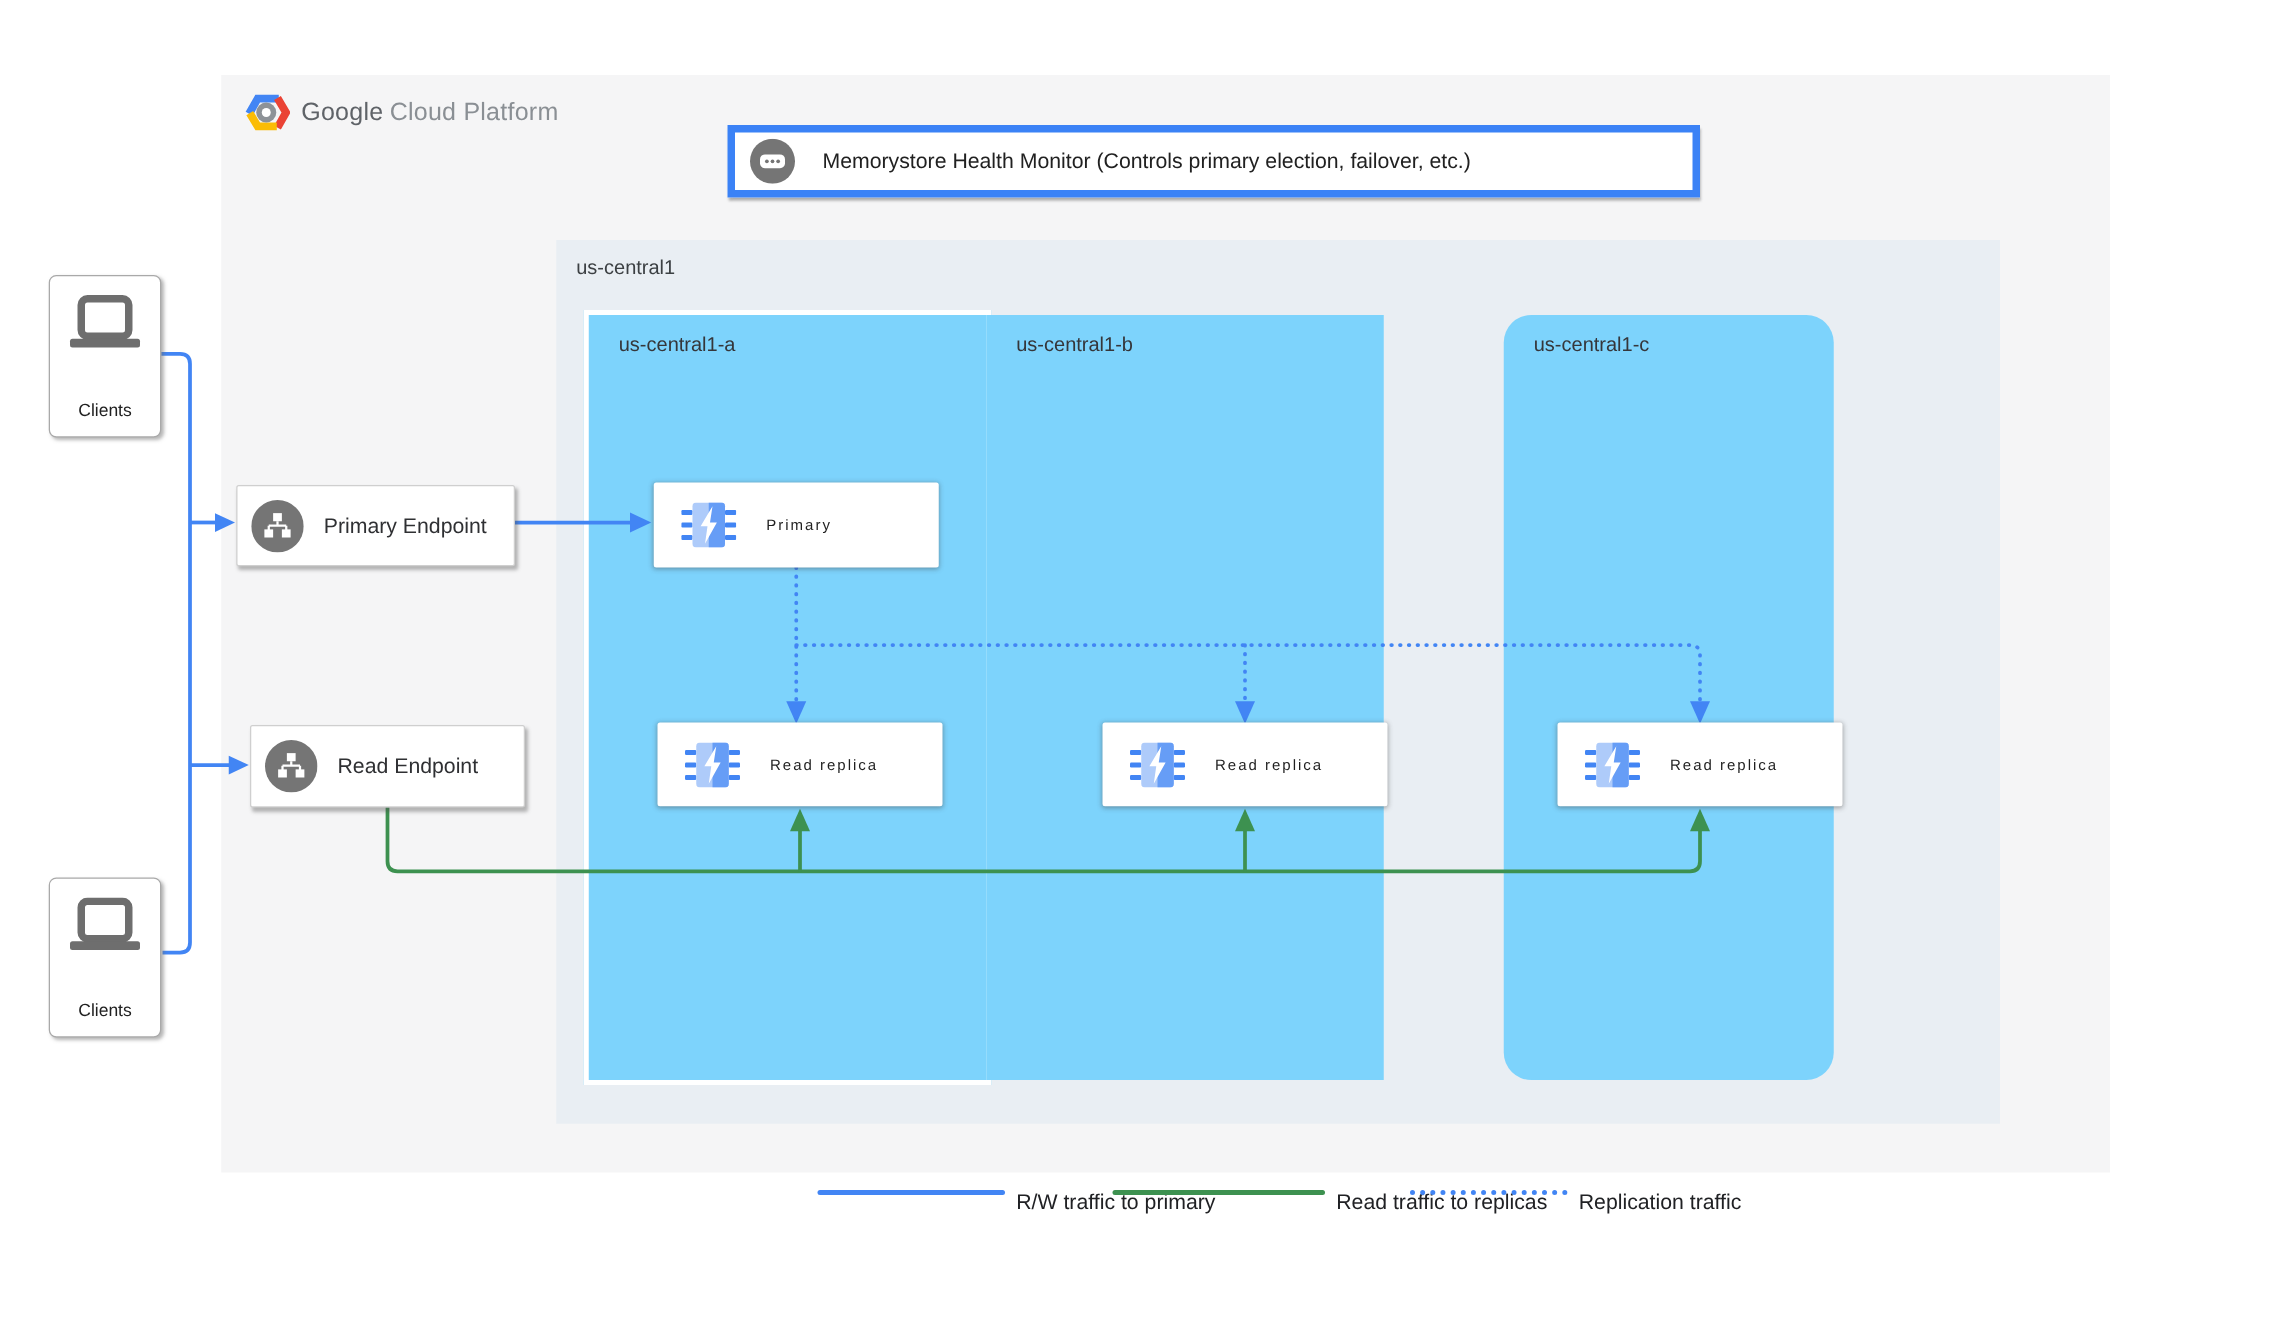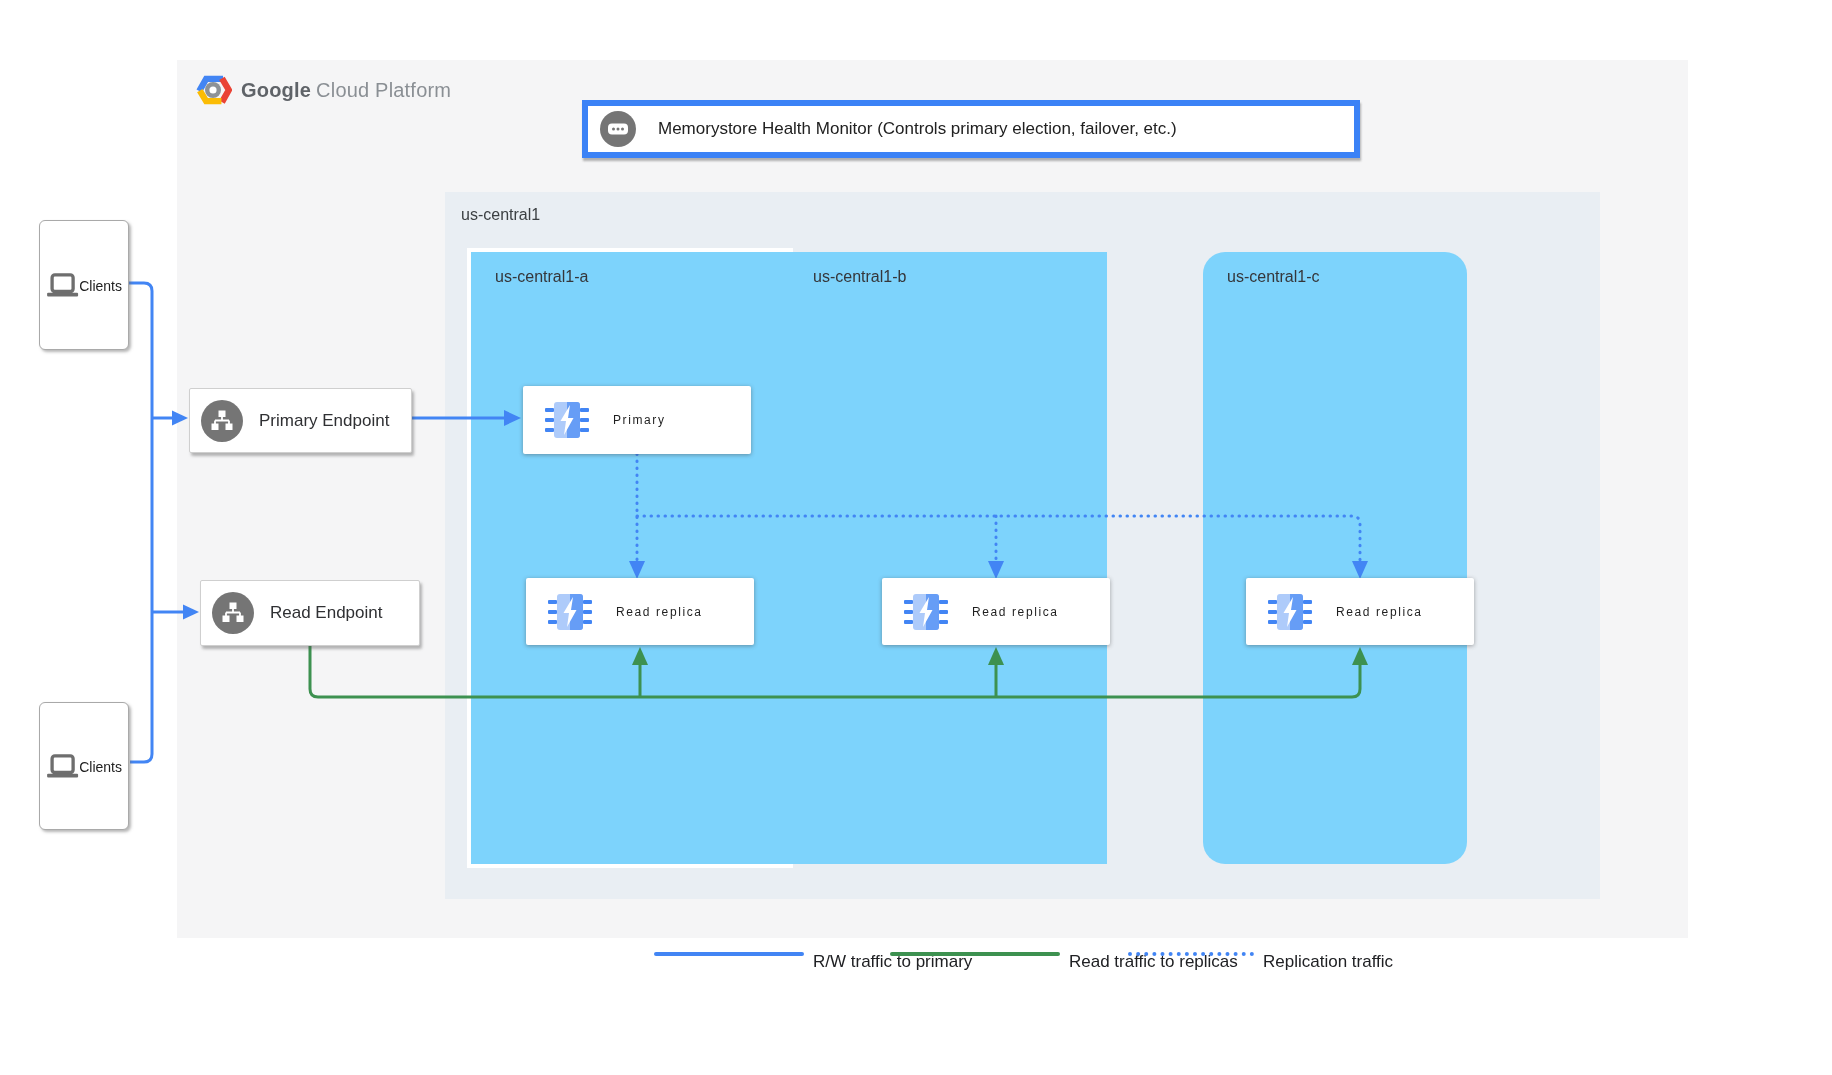--- a/index.html
+++ b/index.html
@@ -6,21 +6,21 @@
   .canvas{
     position:relative;width:1832px;height:1075px;background:#ffffff;
     font-family:"Liberation Sans",sans-serif;overflow:hidden;
   }
   .abs{position:absolute;}
 
   .gcp-panel{left:177px;top:60px;width:1511px;height:878px;background:#f5f5f6;}
 
   .logo{left:194px;top:73px;display:flex;align-items:center;gap:9px;}
   .logo-text{font-size:20px;letter-spacing:.2px;white-space:nowrap;}
-  .logo-google{color:#5f6368;font-weight:700;}
+  .logo-google{color:#5f6368;font-weight:400;}
   .logo-suffix{color:#8a8f94;font-weight:400;margin-left:5px;}
 
   .health-box{
     left:582px;top:100px;width:778px;height:58px;background:#ffffff;
     border:6px solid #3b82f6;box-shadow:1px 3px 2px rgba(90,90,90,.45);
     display:flex;align-items:center;gap:22px;padding-left:12px;box-sizing:border-box;
   }
   .health-label{font-size:17px;color:#212121;}
 
   .region{left:445px;top:192px;width:1155px;height:707px;background:#e9eef3;}
@@ -47,21 +47,21 @@
     box-shadow:2px 3px 3px rgba(80,80,80,.4);
     display:flex;align-items:center;gap:16px;padding-left:11px;box-sizing:border-box;
   }
   .endpoint-label{font-size:17px;color:#2f3033;white-space:nowrap;}
   .endpoint-primary{left:189px;top:388px;width:223px;height:65px;}
   .endpoint-read{left:200px;top:580px;width:220px;height:66px;}
 
   .clients{
     background:#ffffff;border:1px solid #a9a9a9;border-radius:6px;
     box-shadow:2px 2px 3px rgba(110,110,110,.5);
-    display:flex;flex-direction:row;align-items:center;justify-content:space-between;
+    display:flex;flex-direction:column;align-items:center;justify-content:space-between;
     padding:15px 6px 13px 6px;box-sizing:border-box;
   }
   .clients-top{left:39px;top:220px;width:90px;height:130px;}
   .clients-bottom{left:39px;top:702px;width:90px;height:128px;}
   .clients-label{font-size:14px;color:#212121;}
 
   .conn-layer{left:0;top:0;width:1832px;height:1075px;pointer-events:none;}
 
   .legend-item{display:flex;flex-direction:row;gap:9px;}
   .legend-line{height:4px;border-radius:2px;}

